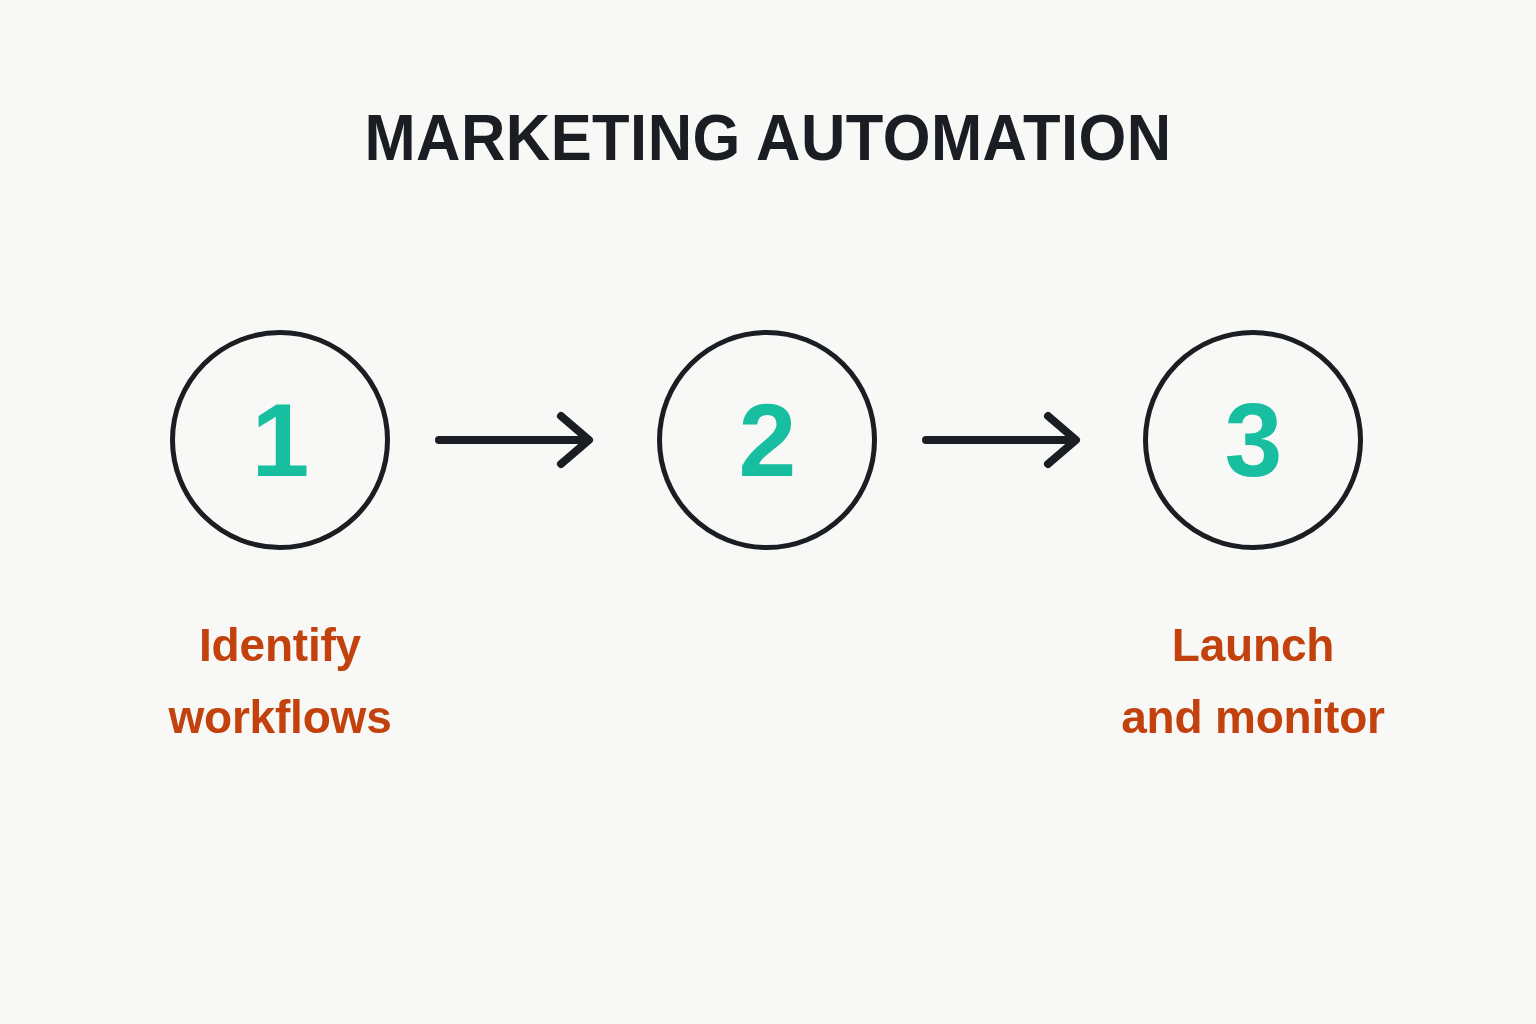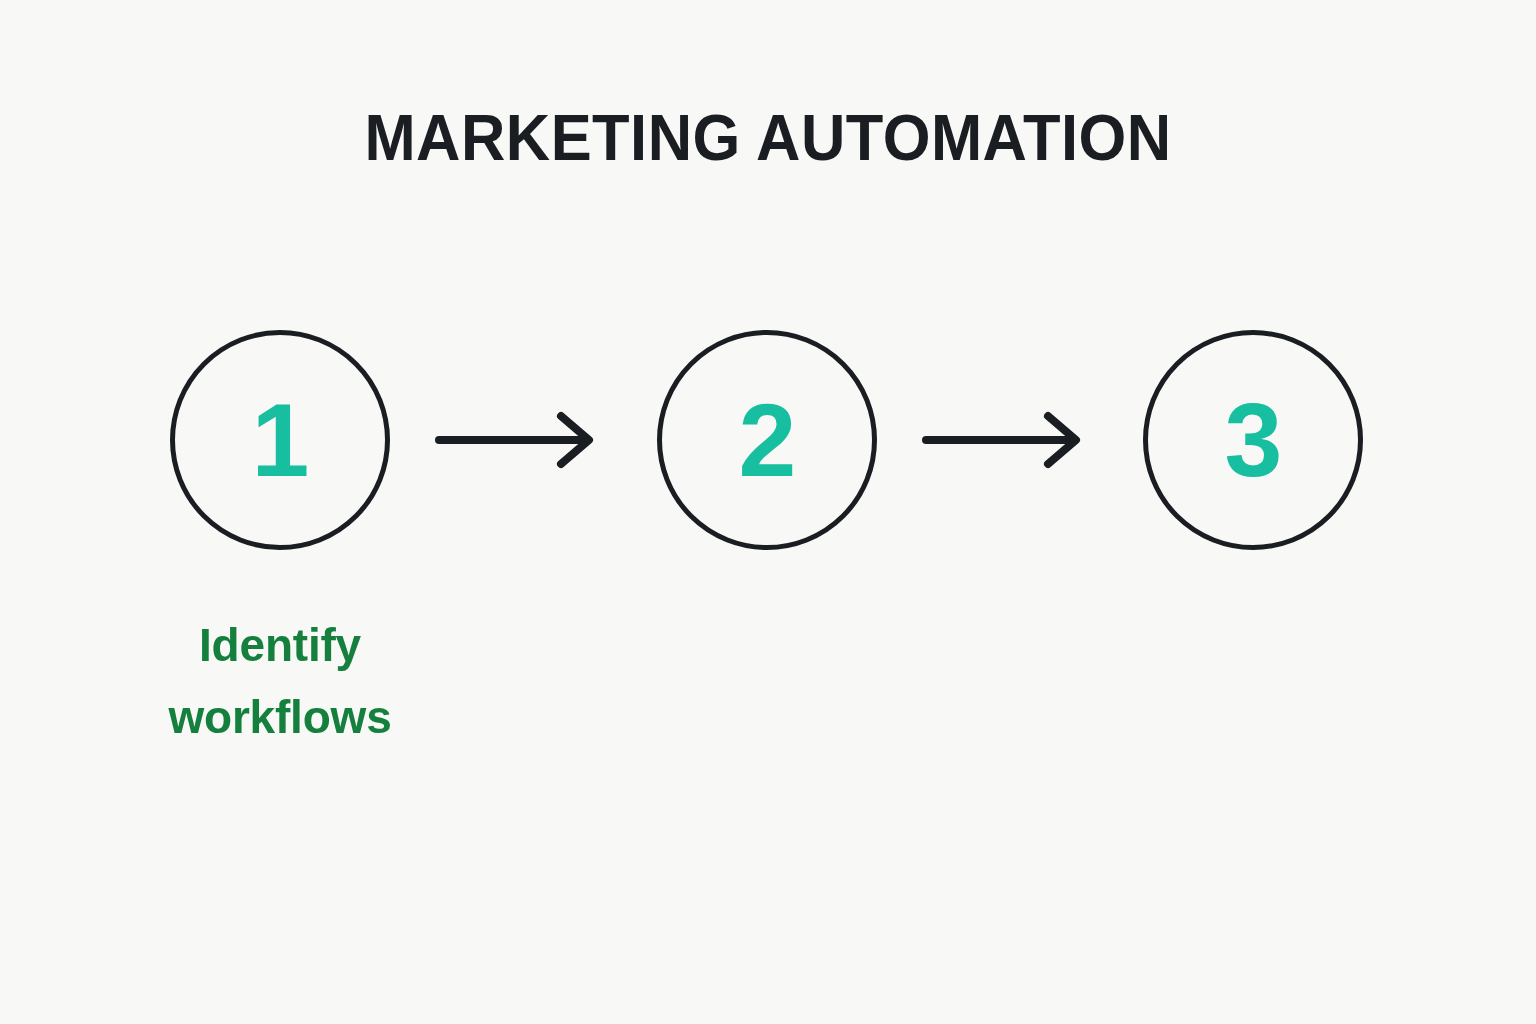--- a/index.html
+++ b/index.html
@@ -84,21 +84,21 @@
     font-weight: 700;
     color: #17BFA0;
     line-height: 1;
     letter-spacing: -1px;
   }
 
   .step-label {
     margin-top: 60px;
     font-size: 46px;
     font-weight: 600;
-    color: #15803d;
+    color: #c2410c;
     line-height: 1.56;
     letter-spacing: -0.2px;
     white-space: pre-line;
   }
 
   
   .arrow {
     position: absolute;
     top: 410px;
     height: 60px;
@@ -127,20 +127,22 @@
     <div class="step step-2">
       <div class="circle">
         <div class="circle-number">2</div>
       </div>
     </div>
 
     <div class="step step-3">
       <div class="circle">
         <div class="circle-number">3</div>
       </div>
+      <div class="step-label">Launch
+and monitor</div>
     </div>
 
   </div>
 
   <div class="arrow arrow-1">
     <svg viewBox="0 0 170 60" preserveAspectRatio="none" aria-hidden="true">
       <g stroke="#1A1D21" stroke-width="8" fill="none" stroke-linecap="round" stroke-linejoin="round">
         <line x1="4" y1="30" x2="152" y2="30"></line>
         <polyline points="126,6 154,30 126,54"></polyline>
       </g>

